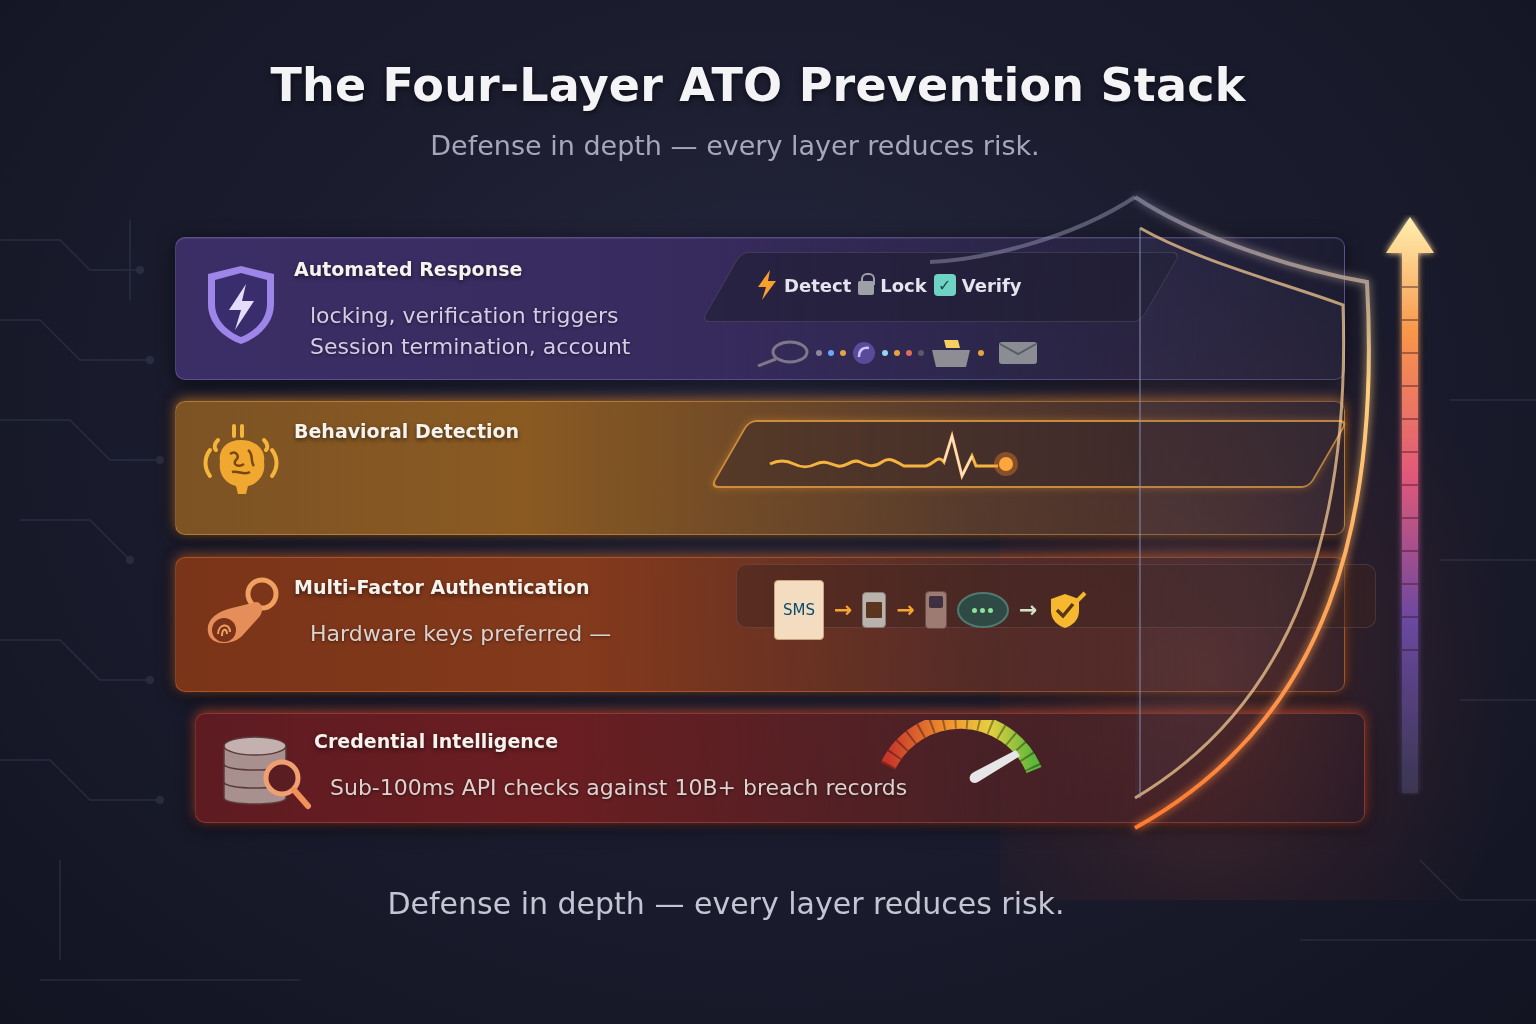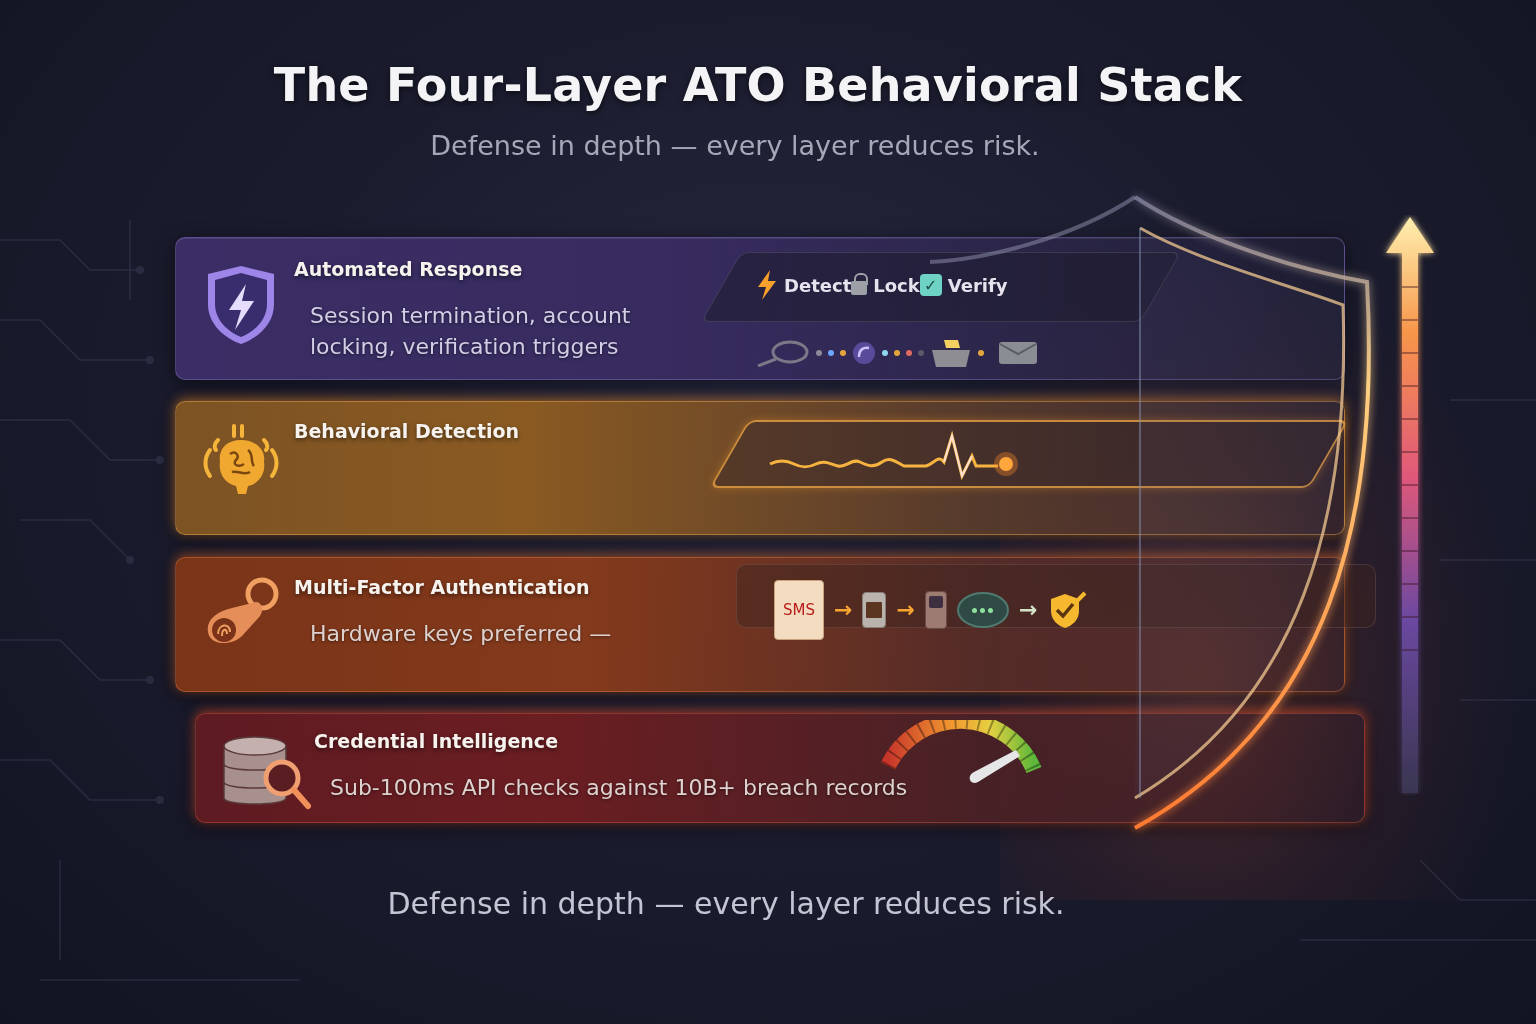--- a/index.html
+++ b/index.html
@@ -60,37 +60,37 @@
     position: absolute; left: 134px; font-size: 22px; color: #ddd2cf; line-height: 31px;
     text-shadow: 0 1px 3px rgba(0,0,0,0.5);
   }
   .card-1 .card-desc { color: #d4cde6; }
 
   .panel {
     position: absolute; background: rgba(30,28,45,0.55);
     border: 1.5px solid rgba(255,255,255,0.12); border-radius: 8px;
   }
   .ar-panel { left: 545px; top: 14px; width: 440px; height: 70px; transform: skewX(-30deg); }
-  .ar-steps { position: absolute; left: 580px; top: 32px; display: flex; align-items: center; gap: 0; font-size: 18px; font-weight: bold; color: #e6e3ee; }
+  .ar-steps { position: absolute; left: 580px; top: 32px; display: flex; align-items: center; gap: 7px; font-size: 18px; font-weight: bold; color: #e6e3ee; }
   .ar-steps .step { display: flex; align-items: center; gap: 6px; }
   .lock-box { width: 16px; height: 14px; background: #9ea0a8; border-radius: 2px; position: relative; margin-top: 6px; }
   .lock-box::before { content: ""; position: absolute; left: 3px; top: -8px; width: 10px; height: 10px; border: 2.5px solid #9ea0a8; border-bottom: none; border-radius: 6px 6px 0 0; }
   .check-box { width: 22px; height: 22px; border-radius: 4px; background: #6ed3c4; display: flex; align-items: center; justify-content: center; color: #1e4a43; font-size: 16px; font-weight: bold; }
 
   .ar-flow { position: absolute; left: 578px; top: 100px; display: flex; align-items: center; gap: 6px; }
   .dot { width: 6px; height: 6px; border-radius: 50%; }
 
   .bd-panel { position: absolute; left: 553px; top: 18px; width: 600px; height: 68px;
     border: 2px solid rgba(245,170,70,0.75); border-radius: 8px; transform: skewX(-30deg);
     background: rgba(50,35,40,0.45); box-shadow: 0 0 8px rgba(255,160,50,0.35); }
 
   .mfa-panel { position: absolute; left: 560px; top: 6px; width: 640px; height: 64px;
     background: rgba(60,35,30,0.45); border: 1.5px solid rgba(255,255,255,0.10); border-radius: 10px; }
   .mfa-flow { position: absolute; left: 598px; top: 22px; display: flex; align-items: center; gap: 10px; }
-  .sms { padding: 20px 8px; background: #f3dcbf; color: #b91c1c; font-size: 15px; border-radius: 4px; border: 1px solid #c7a47f; }
+  .sms { padding: 20px 8px; background: #f3dcbf; color: #0c4a6e; font-size: 15px; border-radius: 4px; border: 1px solid #c7a47f; }
   .arrow-o { color: #f7a530; font-size: 22px; font-weight: bold; line-height: 1; }
   .arrow-w { color: #d6e2c8; font-size: 22px; font-weight: bold; line-height: 1; }
   .device1 { width: 24px; height: 36px; background: #b9b2ad; border-radius: 4px; border: 1px solid #8a7f78; display: flex; align-items: center; justify-content: center; }
   .device1 span { width: 16px; height: 16px; background: #5a3620; display: block; border-radius: 1px; }
   .device2 { width: 22px; height: 38px; background: #9d7a72; border-radius: 4px; border: 1px solid #6b4d48; position: relative; }
   .device2::before { content: ""; position: absolute; left: 3px; top: 4px; width: 14px; height: 12px; background: #3e3040; border-radius: 2px; }
   .otp { width: 52px; height: 36px; border-radius: 50%; background: #2f4a44; border: 2px solid #4f7a6f; display: flex; align-items: center; justify-content: center; gap: 3px; }
   .otp i { width: 5px; height: 5px; background: #8ee09e; border-radius: 50%; display: block; }
 
   .gauge { position: absolute; left: 678px; top: 6px; width: 170px; height: 90px; }
@@ -122,33 +122,33 @@
     <circle cx="140" cy="270" r="4"></circle>
       <circle cx="150" cy="360" r="4"></circle>
     <circle cx="160" cy="460" r="4"></circle>
       <circle cx="130" cy="560" r="4"></circle>
     <circle cx="150" cy="680" r="4"></circle>
       <circle cx="160" cy="800" r="4"></circle>
   </g>
 </svg>
 <div class="glow-right"></div>
 
-<h1 class="title">The Four-Layer ATO Behavioral Stack</h1>
+<h1 class="title">The Four-Layer ATO Prevention Stack</h1>
 <div class="subtitle">Defense in depth — every layer reduces risk.</div>
 
 <div class="card card-1">
   <svg class="card-icon" style="top:22px;" viewBox="0 0 90 90">
     <path d="M45 6 L78 14 V44 C78 64 62 78 45 84 C28 78 12 64 12 44 V14 Z" fill="#9d86e8"></path>
     <path d="M45 13 L71 20 V44 C71 60 58 72 45 77 C32 72 19 60 19 44 V20 Z" fill="#3a2d6e"></path>
     <path d="M50 24 L33 50 H45 L39 70 L58 41 H46 Z" fill="#e6dcfb"></path>
   </svg>
   <div class="card-title" style="top:20px;">Automated Response</div>
   <div class="card-desc" style="top:62px;">
+    <div>locking, verification triggers</div>
     <div>Session termination, account</div>
-    <div>locking, verification triggers</div>
   </div>
   <div class="panel ar-panel"></div>
   <div class="ar-steps">
     <span class="step">
       <svg width="22" height="30" viewBox="0 0 22 30">
           <path d="M14 0 L2 17 H10 L6 30 L20 11 H12 Z" fill="#f7a12c"></path>
         </svg>
       <span>Detect</span>
     </span>
     <span class="step">

